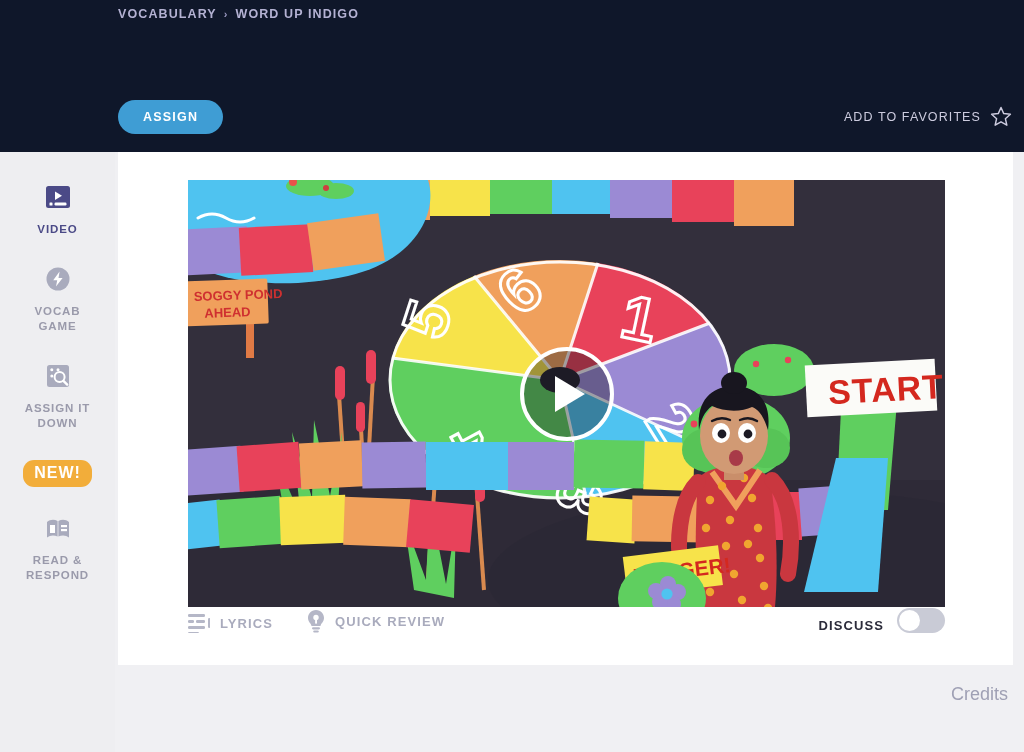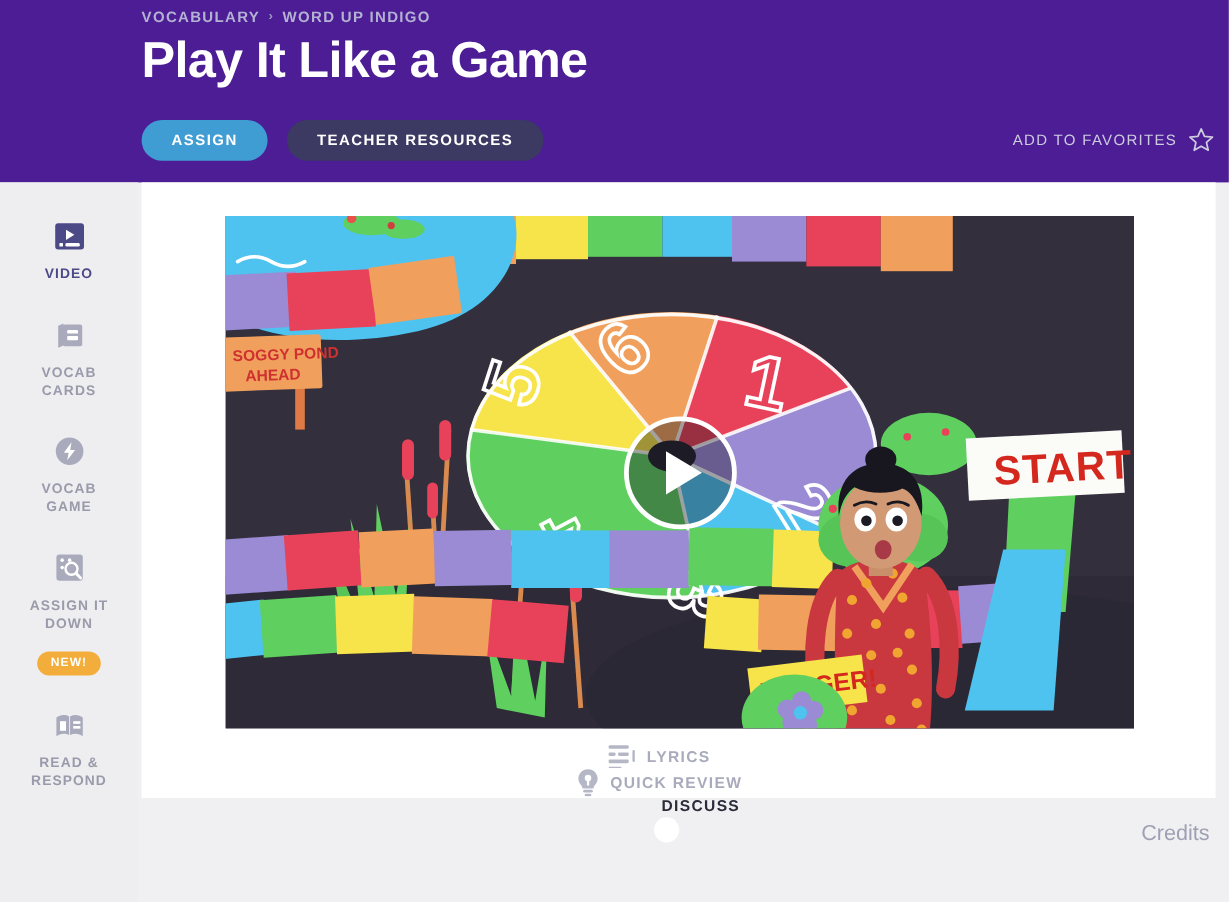--- a/index.html
+++ b/index.html
@@ -7,21 +7,21 @@
     width: 1024px; height: 752px;
     background: #f0f0f3;
     font-family: "Liberation Sans", sans-serif;
     overflow: hidden;
   }
 
   
   .header {
     position: absolute; left: 0; top: 0;
     width: 1024px; height: 152px;
-    background: #4c1d95;
+    background: #0f172a;
   }
   .breadcrumb {
     position: absolute; left: 118px; top: 7px;
     font-size: 12.5px; font-weight: bold; letter-spacing: 1.1px;
     color: #b4b2d3;
     display: flex; align-items: center; gap: 7px;
   }
   .breadcrumb .sep { color: #9a98c0; font-weight: bold; font-size: 11px; }
   .page-title {
     position: absolute; left: 118px; top: 26px;
@@ -61,22 +61,22 @@
     display: flex; flex-direction: column; align-items: center;
     cursor: pointer; gap: 10px;
   }
   .side-label {
     font-size: 11.5px; font-weight: bold; letter-spacing: 0.9px;
     color: #9a9aab; text-align: center; line-height: 1.35;
   }
   .side-item.active .side-label { color: #4b4a87; }
   .side-icon { width: 30px; height: 30px; display: block; }
   .new-badge {
-    margin-top: 4px; background: #f2ad3a; color: #ffffff;
-    font-size: 10px; font-weight: bold; letter-spacing: 0.9px;
+    margin-top: 18px; background: #f2ad3a; color: #ffffff;
+    font-size: 16px; font-weight: bold; letter-spacing: 0.9px;
     padding: 4px 11px 5px; border-radius: 11px;
   }
 
   
   .card {
     position: absolute; left: 118px; top: 152px;
     width: 895px; height: 513px;
     background: #ffffff;
   }
   .video-wrap {
@@ -96,23 +96,23 @@
     cursor: pointer;
   }
   .play-tri {
     width: 0; height: 0; margin-left: 7px;
     border-left: 30px solid #ffffff;
     border-top: 18px solid transparent;
     border-bottom: 18px solid transparent;
   }
 
   .controls {
-    position: absolute; left: 70px; top: 468px;
+    position: absolute; left: 70px; top: 447px;
     width: 757px; height: 34px;
-    display: flex; align-items: center; flex-direction: column;
+    display: flex; align-items: flex-end;
   }
   .ctl { display: flex; align-items: center; gap: 10px; cursor: pointer; margin-right: 34px; }
   .ctl-label {
     font-size: 13px; font-weight: bold; letter-spacing: 1.1px; color: #a9abbd;
   }
   .spacer { flex: 1; }
   .discuss-label {
     font-size: 13px; font-weight: bold; letter-spacing: 1.1px; color: #2b2b3a;
     margin-right: 13px;
     margin-left: 48px;
@@ -135,25 +135,23 @@
 <body>
 
 <div class="header">
 
   <div class="breadcrumb">
     <span>VOCABULARY</span>
     <span class="sep">›</span>
     <span>WORD UP INDIGO</span>
   </div>
 
-  <h1 class="page-title">Play It Like a Game</h1>
 
   <div class="btn-row">
     <button class="btn btn-assign">ASSIGN</button>
-    <button class="btn btn-teacher">TEACHER RESOURCES</button>
   </div>
 
   <div class="favorites">
     <span class="fav-label">ADD TO FAVORITES</span>
     <svg class="star-icon" width="22" height="21" viewBox="0 0 24 23">
       <path d="M12 1.6 L15 8.3 L22.3 9 L16.8 13.9 L18.4 21 L12 17.3 L5.6 21 L7.2 13.9 L1.7 9 L9 8.3 Z" fill="none" stroke="#cdccdf" stroke-width="1.6" stroke-linejoin="round"></path>
     </svg>
   </div>
 </div>
 
@@ -162,29 +160,20 @@
   <div class="side-item active">
     <svg class="side-icon" viewBox="0 0 30 30">
       <rect x="3" y="4" width="24" height="22" rx="2.5" fill="#4b4a87"></rect>
       <path d="M12 9.5 L19 13.7 L12 17.9 Z" fill="#ffffff"></path>
       <rect x="6.5" y="20.5" width="3" height="3" rx="0.6" fill="#ffffff"></rect>
       <rect x="11.5" y="20.5" width="12" height="3" rx="1.2" fill="#ffffff"></rect>
     </svg>
     <span class="side-label">VIDEO</span>
   </div>
 
-  <div class="side-item">
-    <svg class="side-icon" viewBox="0 0 30 30">
-      <path d="M5.5 7.5 L10 5.5 L10 24 L5.5 25.8 Z" fill="#a9abbd"></path>
-      <rect x="9.5" y="6.5" width="16" height="18" rx="1.6" fill="#a9abbd"></rect>
-      <rect x="13" y="11" width="9" height="3" rx="0.8" fill="#ffffff"></rect>
-      <rect x="13" y="16" width="9" height="3.6" rx="0.8" fill="#ffffff"></rect>
-    </svg>
-    <span class="side-label">VOCAB CARDS</span>
-  </div>
 
   <div class="side-item">
     <svg class="side-icon" viewBox="0 0 30 30">
       <circle cx="15" cy="15" r="11.5" fill="#a9abbd"></circle>
       <path d="M16.6 7.5 L10.2 16.2 L14.2 16.2 L13 22.6 L19.6 13.9 L15.5 13.9 Z" fill="#ffffff"></path>
     </svg>
     <span class="side-label">VOCAB GAME</span>
   </div>
 
   <div class="side-item">

